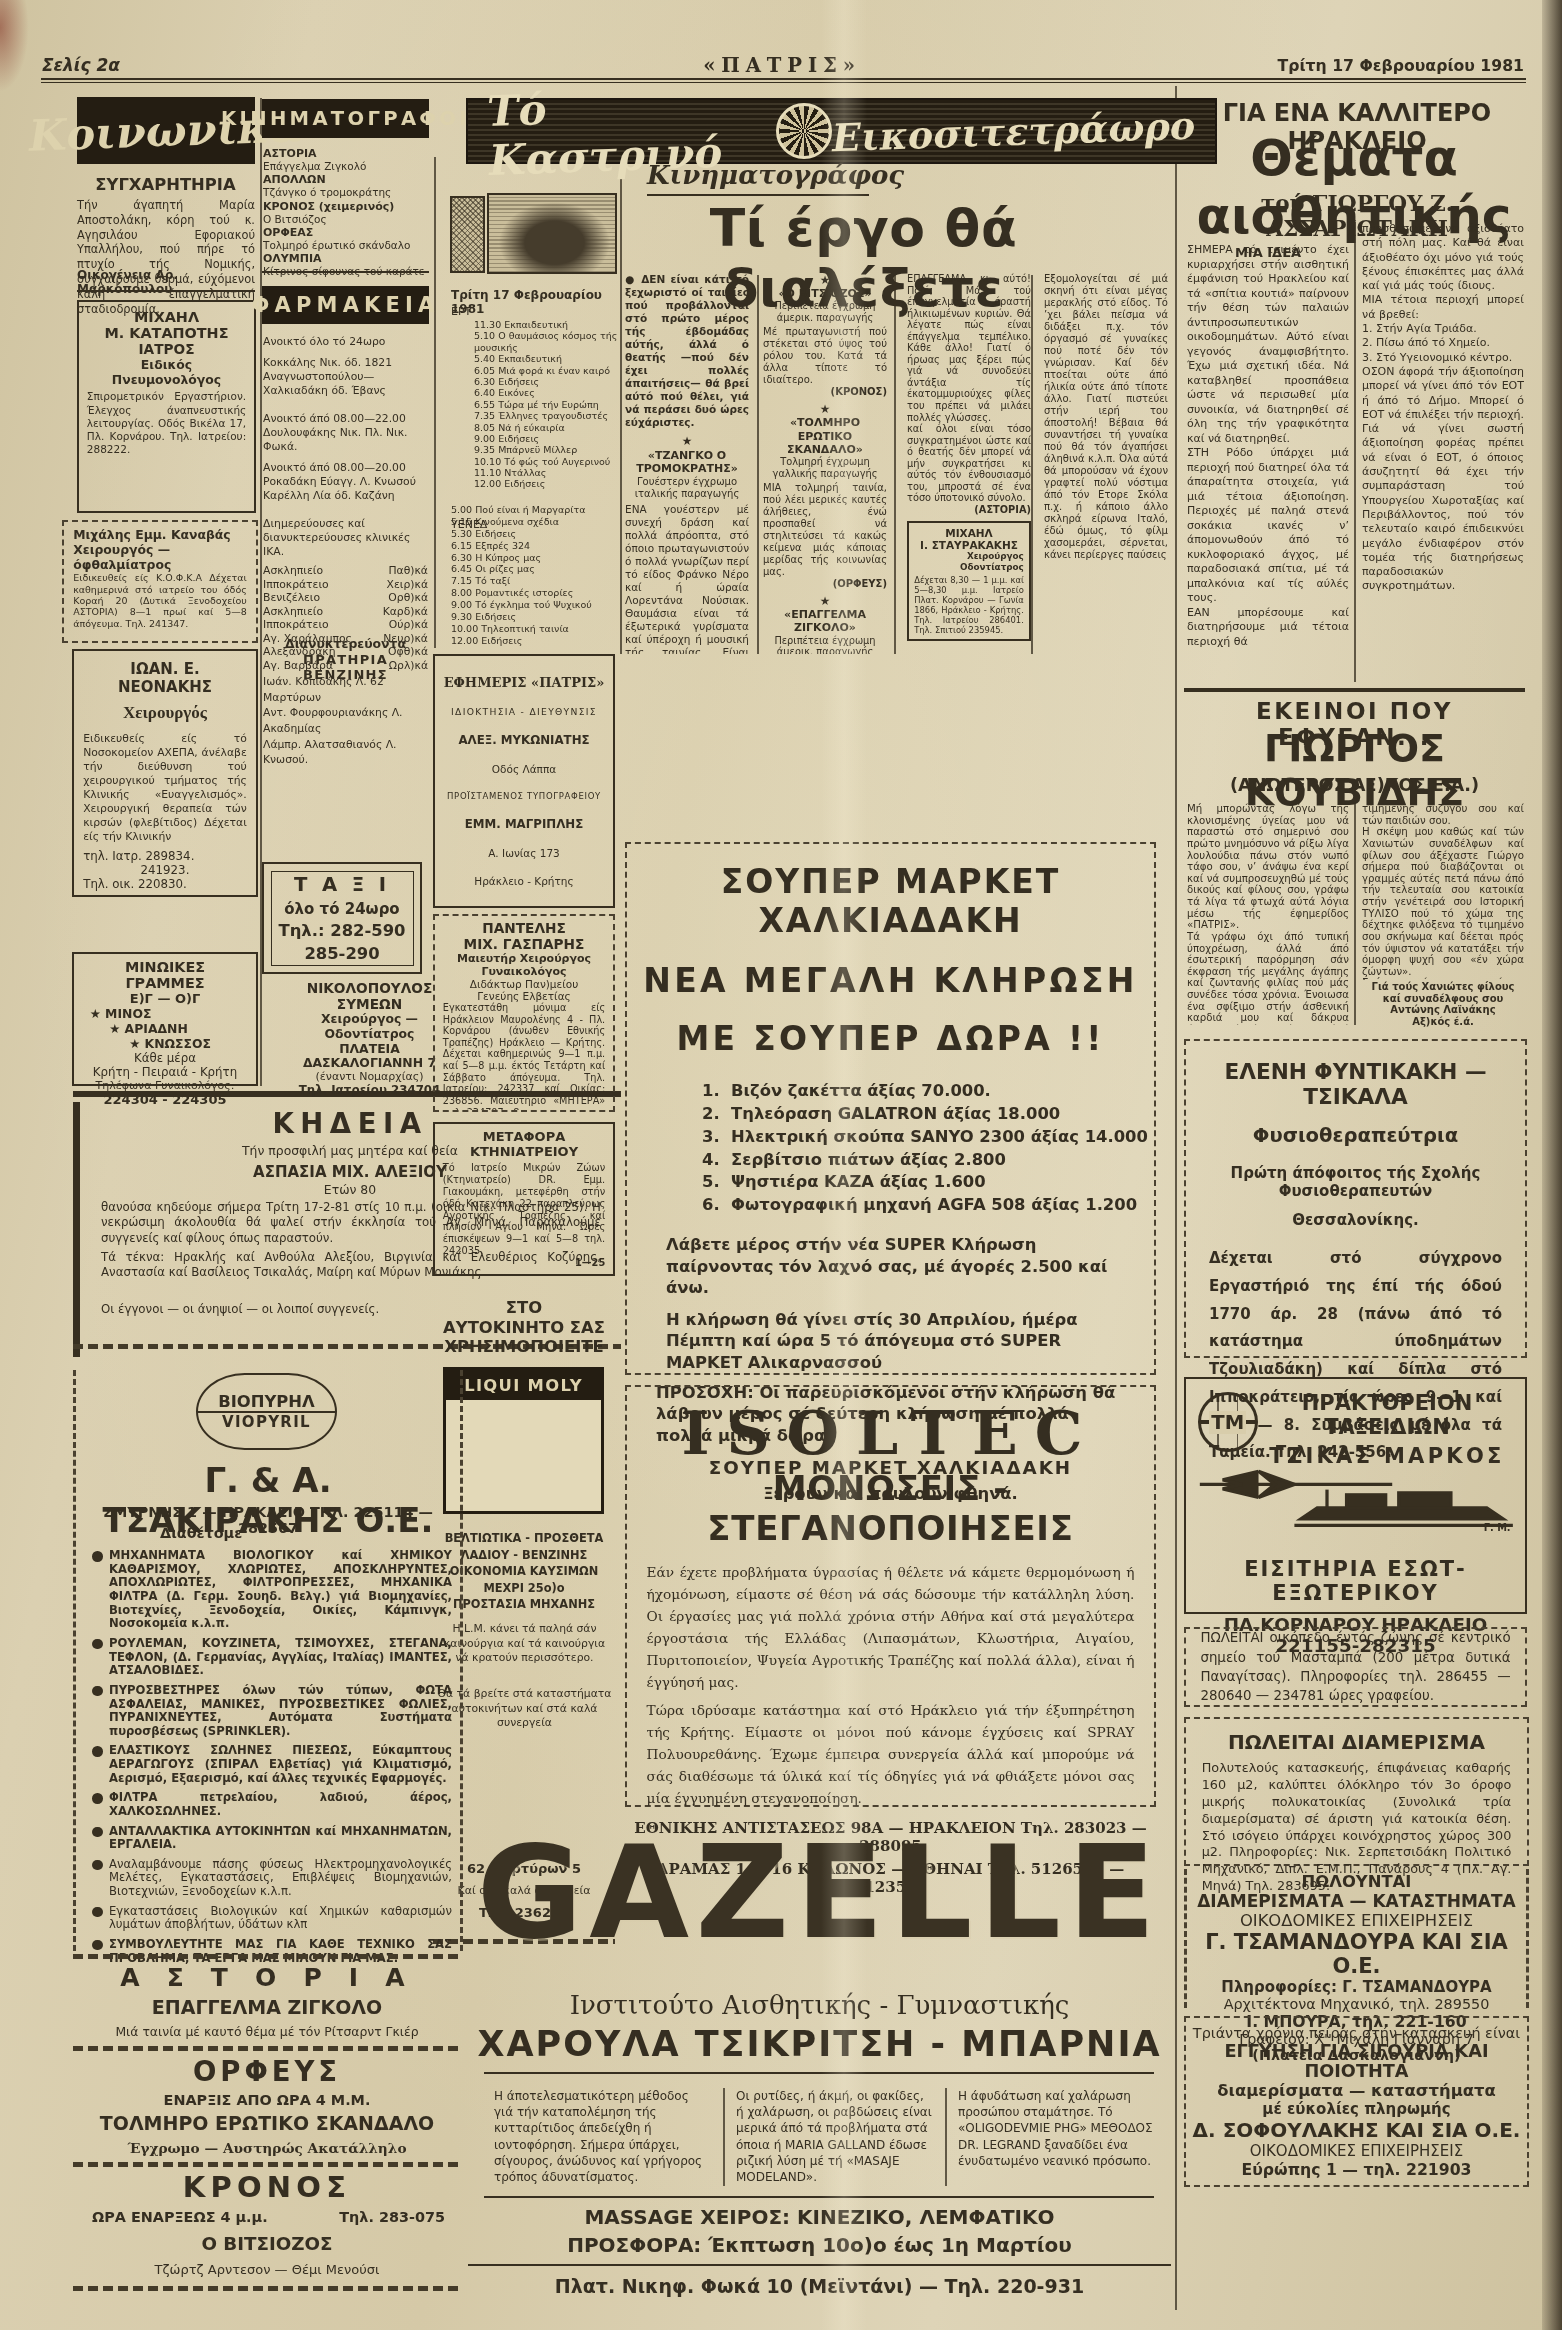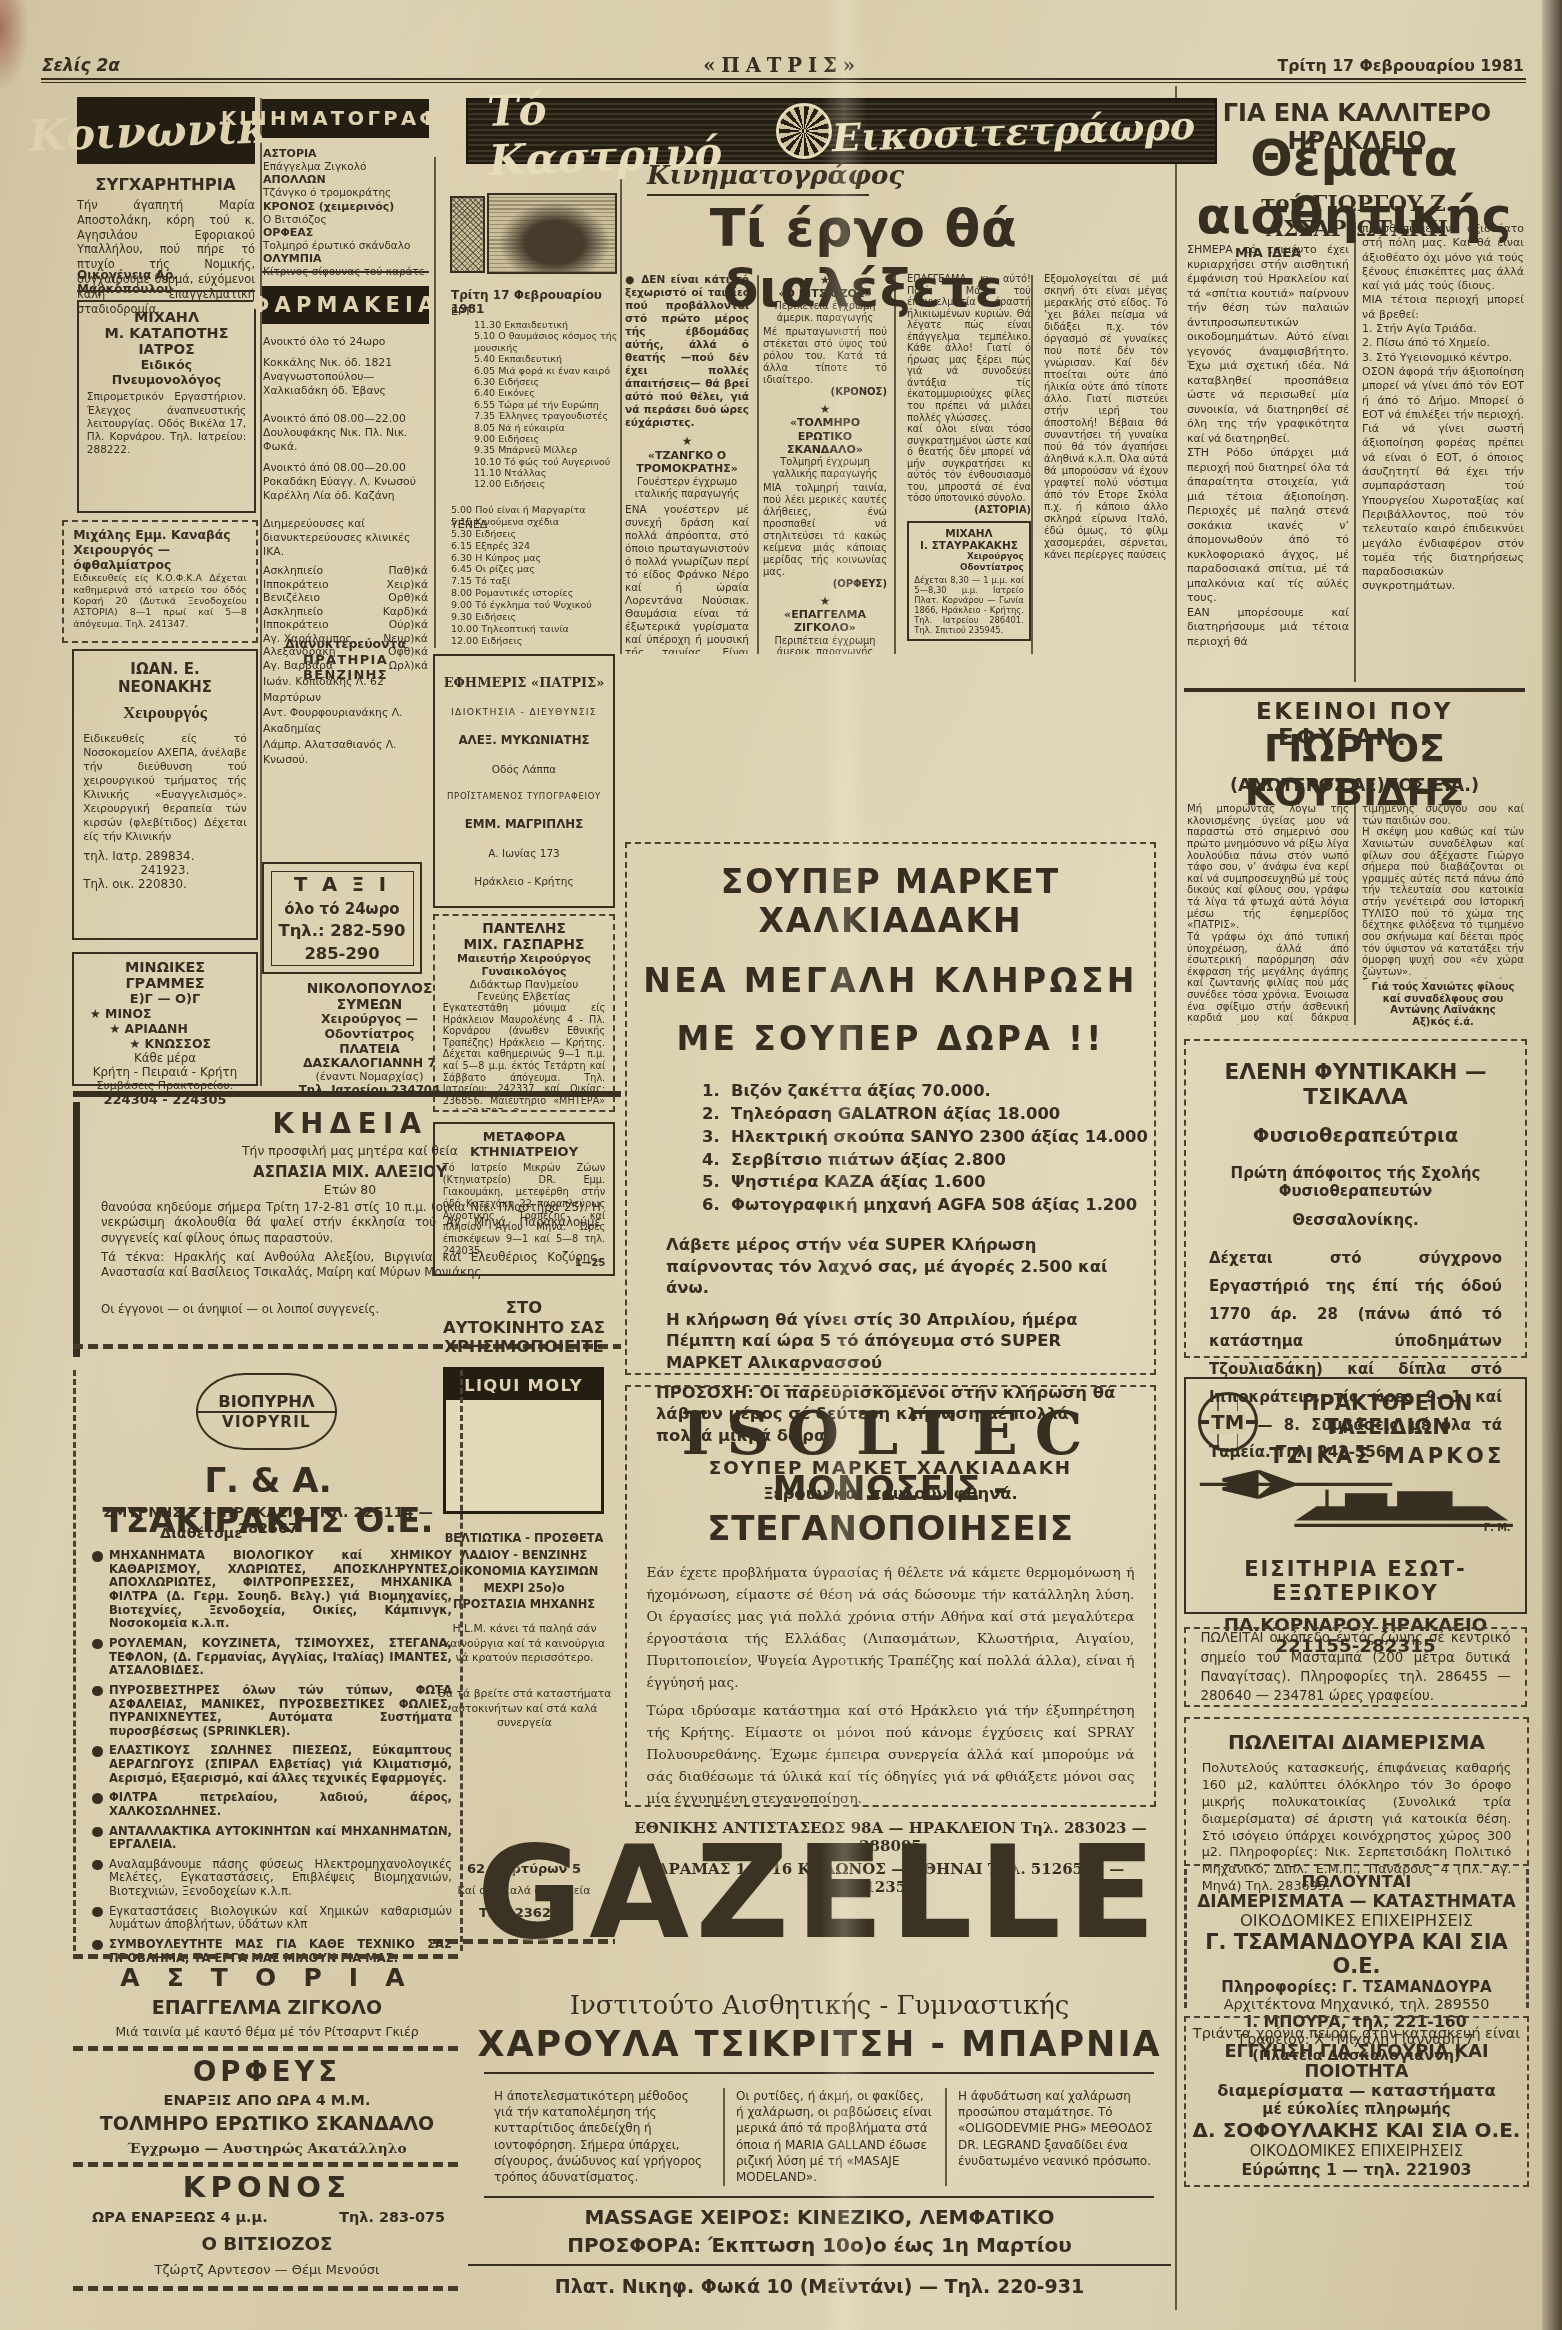--- a/index.html
+++ b/index.html
@@ -71,38 +71,38 @@
     <div class="jst" style="font-size:10.5px;line-height:1.25;">Σπιρομετρικόν Εργαστήριον. Έλεγχος άναπνευστικής λειτουργίας. Οδός Βικέλα 17, Πλ. Κορνάρου. Τηλ. Ιατρείου: 288222.</div>
   </div>
 
   <div class="abs dash" style="left:62px;top:520px;width:196px;height:123px;padding:5.2px 9.2px;box-sizing:border-box;overflow:hidden;">
     <div class="b" style="font-size:12.4px;">Μιχάλης Εμμ. Καναβάς</div>
     <div class="b" style="font-size:12.4px;">Χειρουργός —</div>
     <div class="b" style="font-size:12.4px;">όφθαλμίατρος</div>
     <div class="jst" style="font-size:9.5px;line-height:1.2;">Ειδικευθείς είς Κ.Ο.Φ.Κ.Α Δέχεται καθημερινά στό ιατρείο του όδός Κοραή 20 (Δυτικά Ξενοδοχείου ΑΣΤΟΡΙΑ) 8—1 πρωί καί 5—8 άπόγευμα. Τηλ. 241347.</div>
   </div>
 
-  <div class="abs box" style="left:72px;top:649px;width:186px;height:291px;padding:9.2px;box-sizing:border-box;">
+  <div class="abs box" style="left:72px;top:649px;width:186px;height:248px;padding:9.2px;box-sizing:border-box;">
     <div class="ctr b" style="font-size:15px;">ΙΩΑΝ. Ε. ΝΕΟΝΑΚΗΣ</div>
     <div class="ctr b" style="font-size:17px;margin:6.5px 0 9.2px;font-family:Liberation Serif, serif;">Χειρουργός</div>
     <div class="jst" style="font-size:10.8px;line-height:1.3;">Ειδικευθείς είς τό Νοσοκομείον ΑΧΕΠΑ, άνέλαβε τήν διεύθυνση τού χειρουργικού τμήματος τής Κλινικής «Ευαγγελισμός». Χειρουργική θεραπεία τών κιρσών (φλεβίτιδος) Δέχεται είς τήν Κλινικήν</div>
     <div style="font-size:11.8px;margin-top:5.2px;">τηλ. Ιατρ. 289834.</div>
     <div class="ctr" style="font-size:11.8px;">241923.</div>
     <div style="font-size:11.8px;">Τηλ. οικ. 220830.</div>
   </div>
 
   <div class="abs box" style="left:72px;top:952px;width:186px;height:134px;padding:5.2px 9.2px;box-sizing:border-box;">
     <div class="ctr b" style="font-size:14.4px;">ΜΙΝΩΙΚΕΣ ΓΡΑΜΜΕΣ</div>
     <div class="ctr b" style="font-size:13px;">Ε)Γ — Ο)Γ</div>
     <div class="b" style="font-size:12.4px;margin-left:6.5px;">★ ΜΙΝΟΣ</div>
     <div class="b" style="font-size:12.4px;margin-left:26px;">★ ΑΡΙΑΔΝΗ</div>
     <div class="b" style="font-size:12.4px;margin-left:46px;">★ ΚΝΩΣΣΟΣ</div>
     <div class="ctr" style="font-size:11.8px;">Κάθε μέρα</div>
     <div class="ctr" style="font-size:11.8px;">Κρήτη - Πειραιά - Κρήτη</div>
-    <div class="ctr" style="font-size:11px;">Συμβάσεις Πρακτορείου:</div>
+    <div class="ctr" style="font-size:11px;">Τηλέφωνα Γυναικολόγος:</div>
     <div class="ctr b" style="font-size:13px;">224304 - 224305</div>
   </div>
 
   <div class="abs rule" style="left:73px;top:1091px;width:548px;height:5.9px;"></div>
   <div class="abs rule" style="left:73px;top:1102px;width:7.2px;height:255px;"></div>
   <div class="abs b ctr" style="left:98px;top:1107px;width:504px;font-size:27.5px;letter-spacing:6.5px;">ΚΗΔΕΙΑ</div>
   <div class="abs ctr" style="left:98px;top:1143px;width:504px;font-size:12.4px;">Τήν προσφιλή μας μητέρα καί θεία</div>
   <div class="abs ctr b" style="left:98px;top:1163px;width:504px;font-size:15px;">ΑΣΠΑΣΙΑ ΜΙΧ. ΑΛΕΞΙΟΥ</div>
   <div class="abs ctr" style="left:98px;top:1182px;width:504px;font-size:12.4px;">Ετών 80</div>
   <div class="abs jst" style="left:101px;top:1200px;width:500px;font-size:11.8px;line-height:1.3;">θανούσα κηδεύομε σήμερα Τρίτη 17-2-81 στίς 10 π.μ. (οικία Νικ. Πλαστήρα 25). Η νεκρώσιμη άκολουθία θά ψαλεί στήν έκκλησία τού Αγ. Μηνά. Παρακαλούμε συγγενείς καί φίλους όπως παραστούν.</div>

